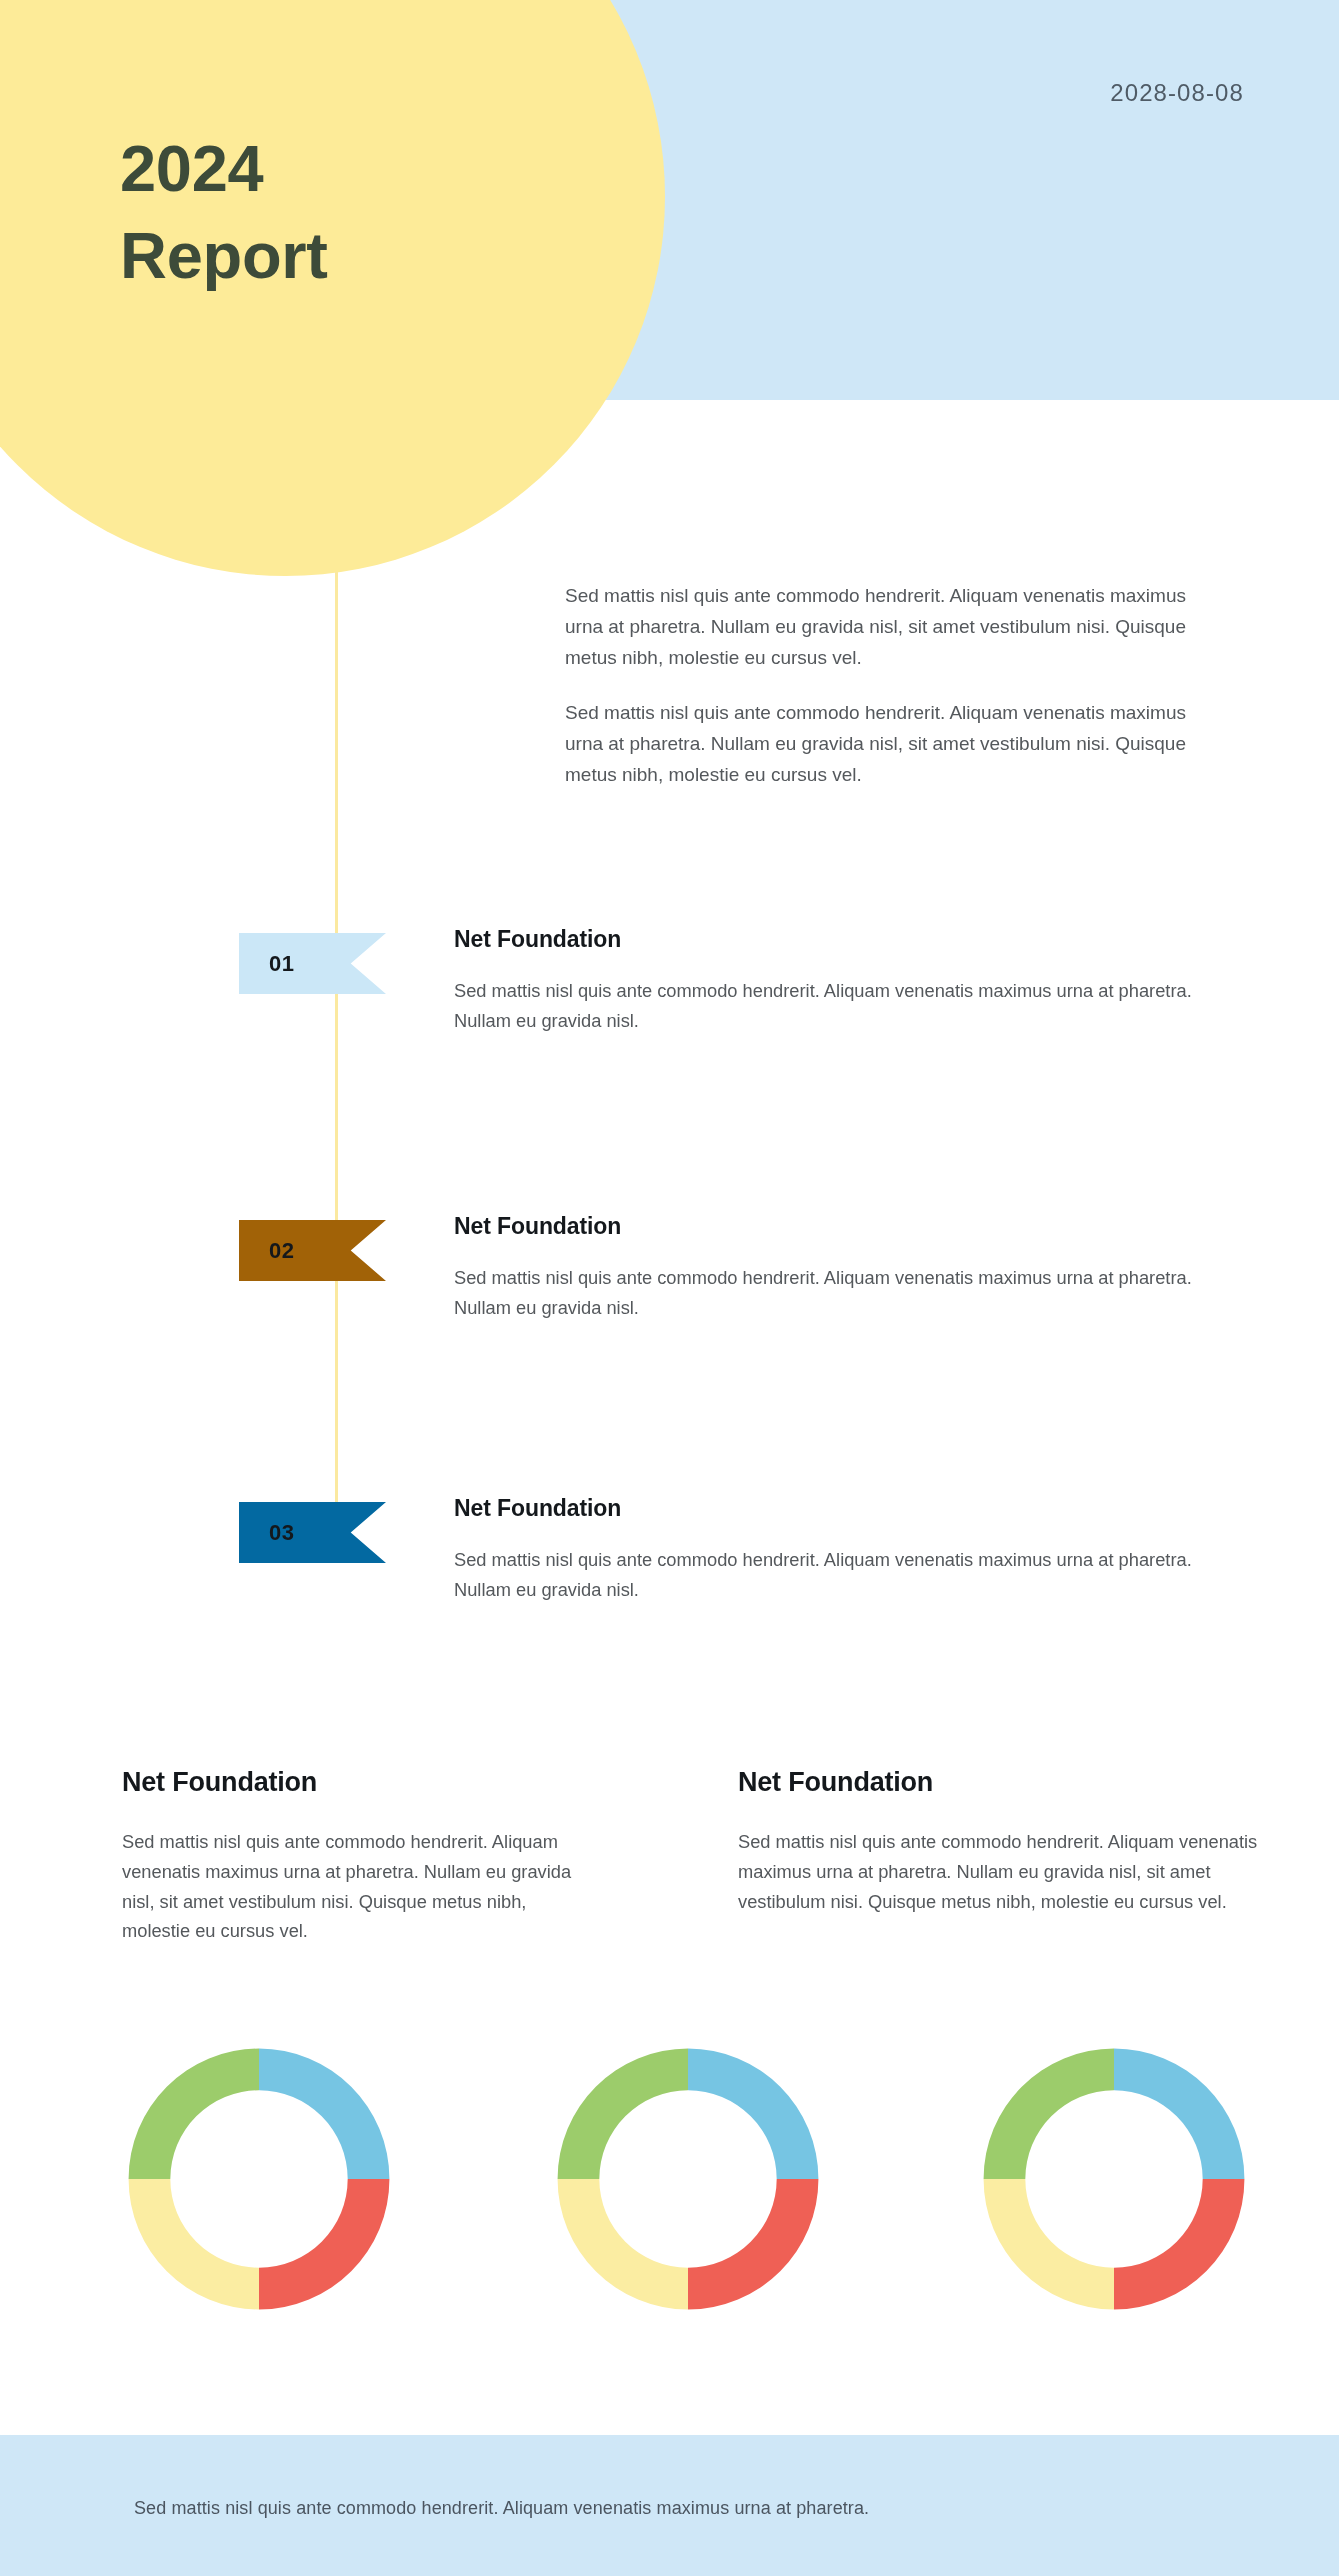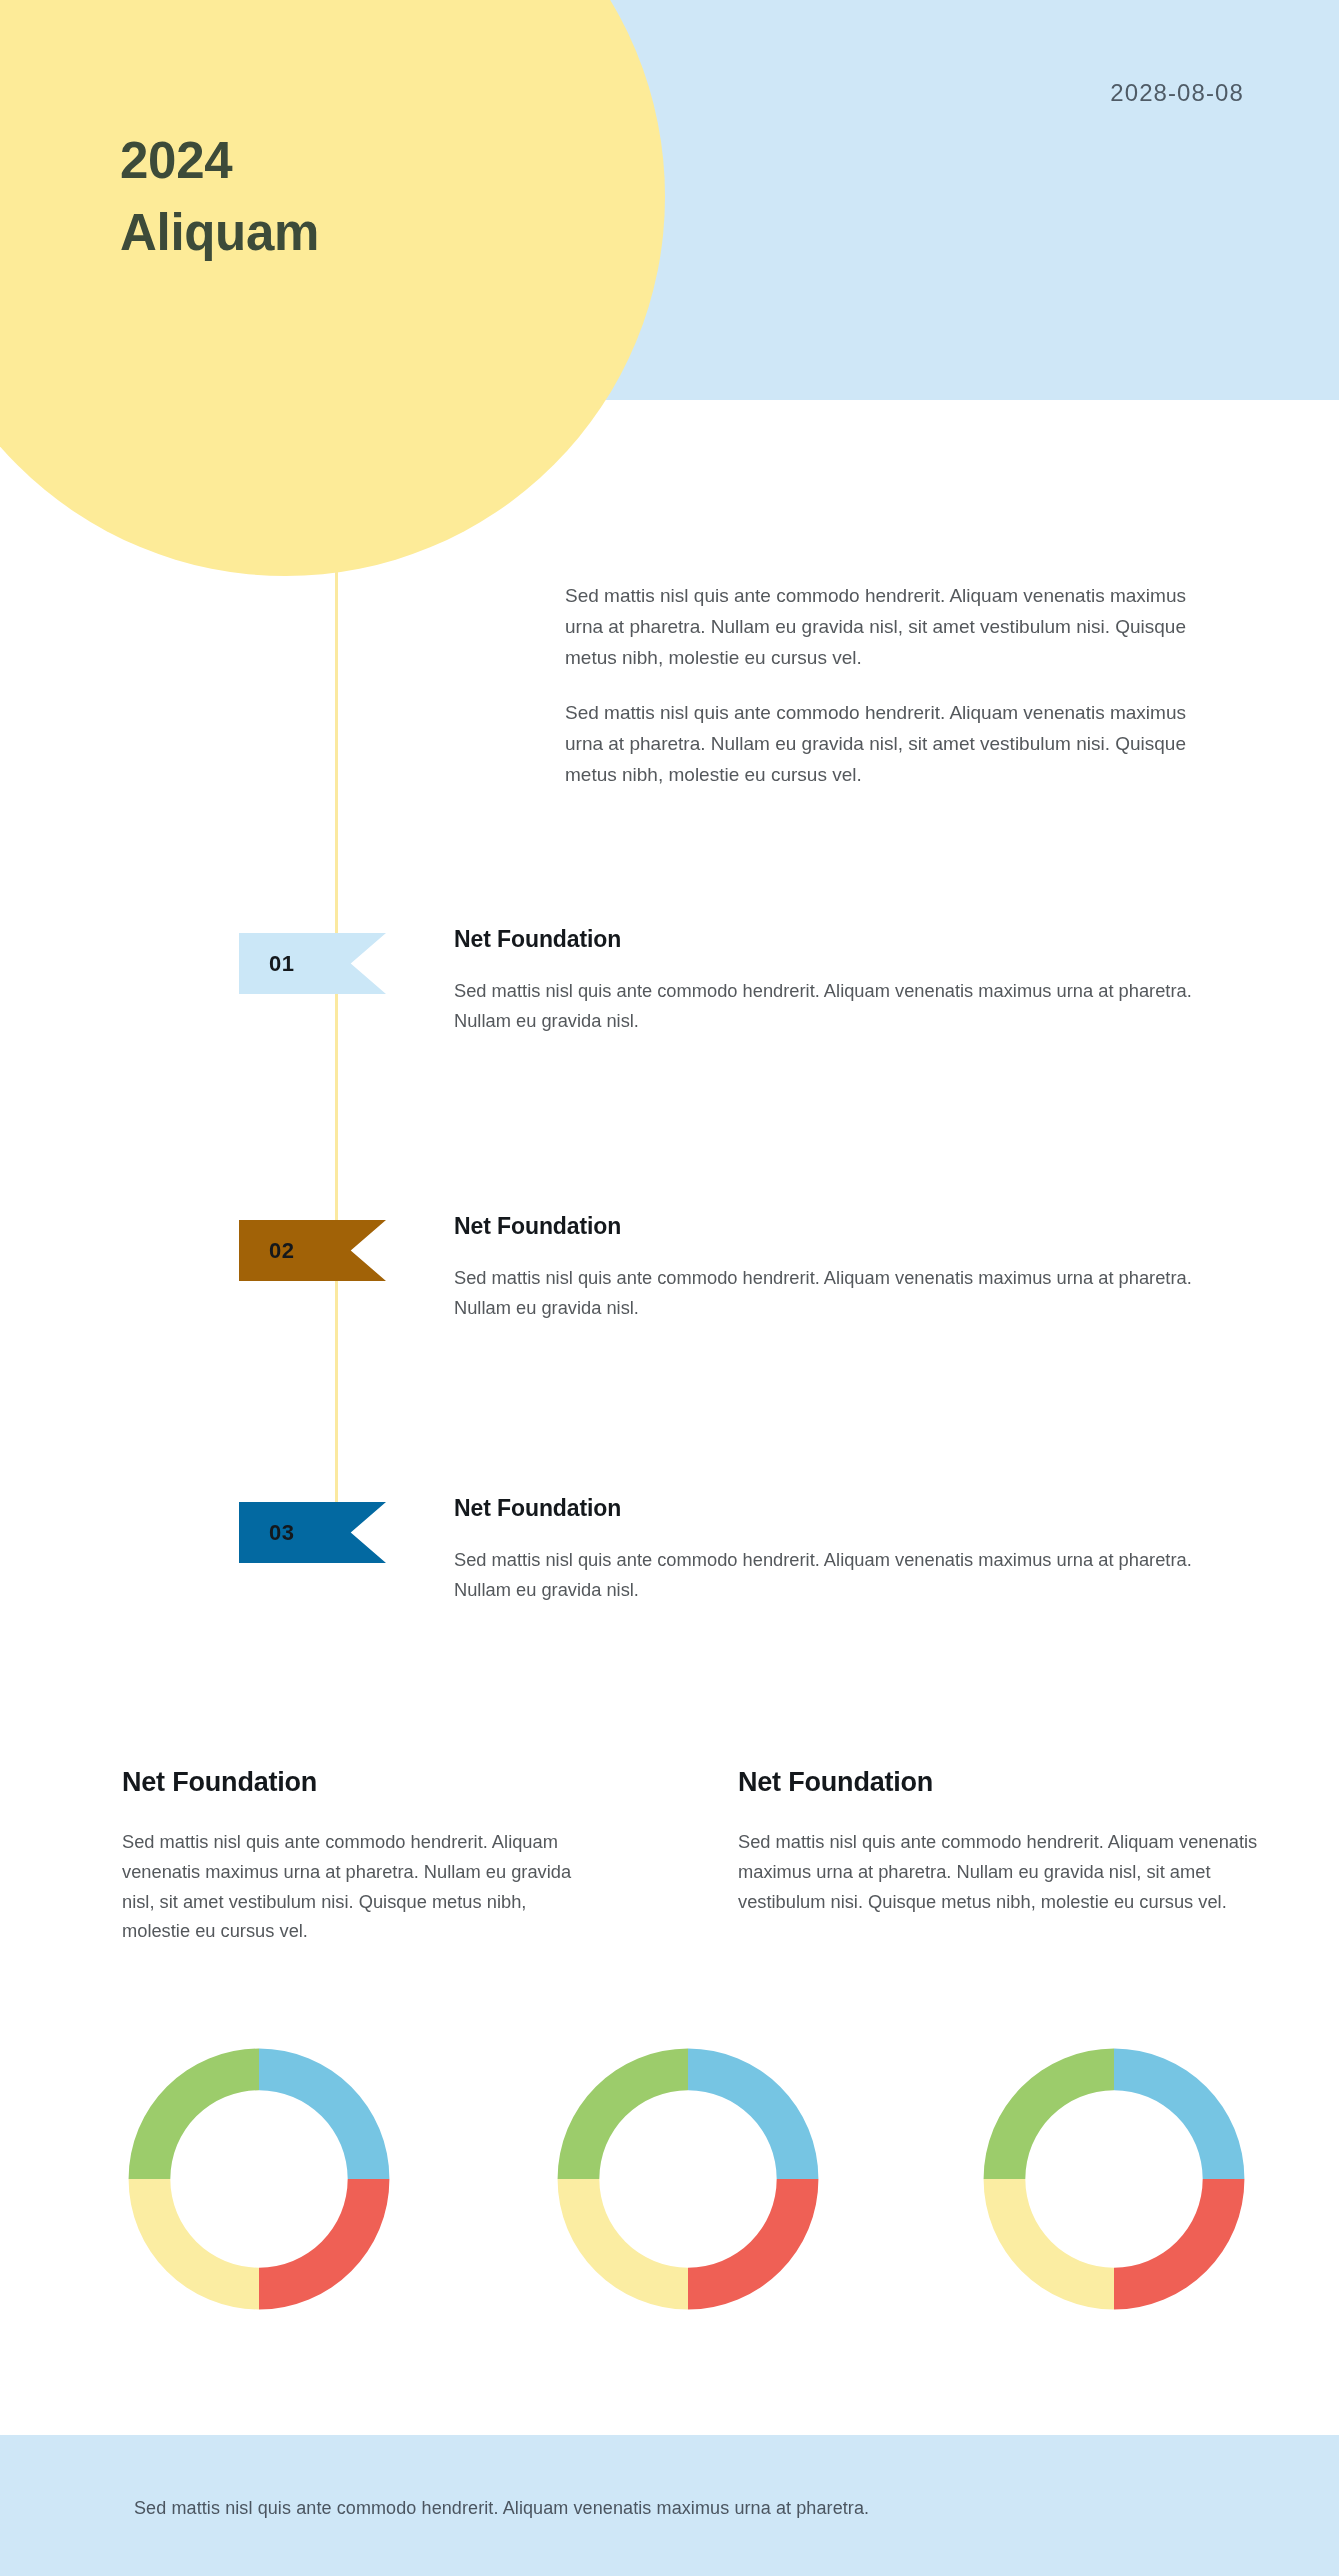--- a/index.html
+++ b/index.html
@@ -48,21 +48,21 @@
     font-size: 24px;
     letter-spacing: 1.1px;
     color: #4f5b66;
     font-family: "Liberation Sans", sans-serif;
   }
   .header-title {
     position: absolute;
     left: 120px;
     top: 134px;
     width: 500px;
-    font-size: 51px;
+    font-size: 65px;
     line-height: 1.07em;
     font-weight: bold;
     color: #3d4b39;
     letter-spacing: -0.3px;
   }
   .header-title .tline { display: block; margin-bottom: 17px; }
 
   
   .timeline-axis {
     position: absolute;
@@ -180,21 +180,21 @@
 
 <div class="page">
 
   <div class="header-band"></div>
   <div class="header-circle"></div>
 
   <div class="header-date">2028-08-08</div>
 
   <div class="header-title">
     <span class="tline">2024</span>
-    <span class="tline">Aliquam</span>
+    <span class="tline">Report</span>
   </div>
 
   <div class="timeline-axis"></div>
 
   <div class="intro-block">
     <p class="intro-para">Sed mattis nisl quis ante commodo hendrerit. Aliquam venenatis maximus urna at pharetra. Nullam eu gravida nisl, sit amet vestibulum nisi.  Quisque metus nibh, molestie eu cursus vel.</p>
     <p class="intro-para">Sed mattis nisl quis ante commodo hendrerit. Aliquam venenatis maximus urna at pharetra. Nullam eu gravida nisl, sit amet vestibulum nisi.  Quisque metus nibh, molestie eu cursus vel.</p>
   </div>
 
   <div class="tl-item tl-item-1">

